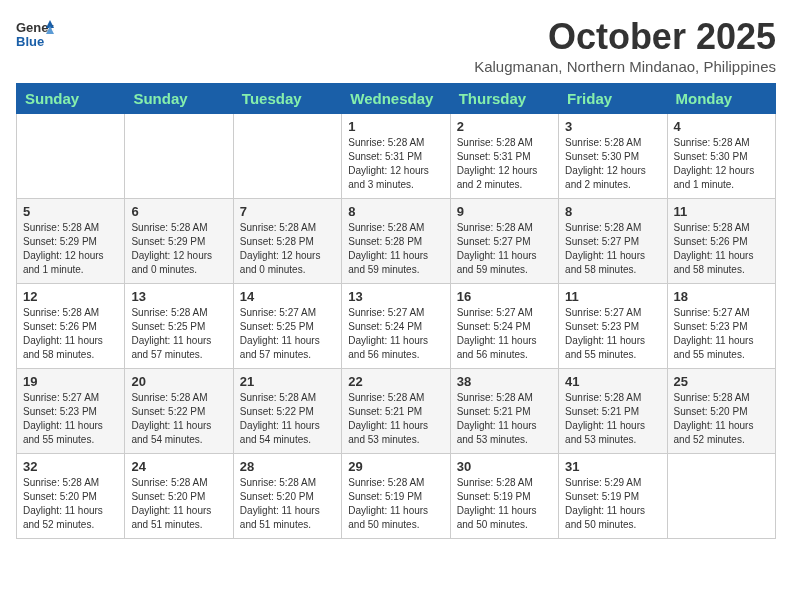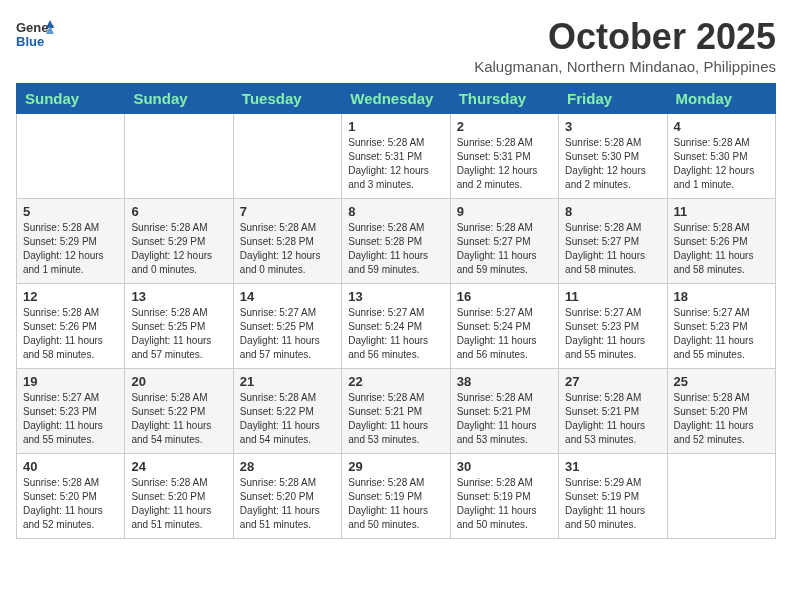--- a/index.html
+++ b/index.html
@@ -269,37 +269,37 @@
 and 53 minutes.</div>
         </td>
         <td>
           <span class="day-num">38</span>
           <div class="day-info" style="white-space: pre-line;">Sunrise: 5:28 AM
 Sunset: 5:21 PM
 Daylight: 11 hours
 and 53 minutes.</div>
         </td>
         <td>
-          <span class="day-num">27</span>
+          <span class="day-num">41</span>
           <div class="day-info" style="white-space: pre-line;">Sunrise: 5:28 AM
 Sunset: 5:21 PM
 Daylight: 11 hours
 and 53 minutes.</div>
         </td>
         <td>
           <span class="day-num">25</span>
           <div class="day-info" style="white-space: pre-line;">Sunrise: 5:28 AM
 Sunset: 5:20 PM
 Daylight: 11 hours
 and 52 minutes.</div>
         </td>
       </tr>
       <tr>
         <td>
-          <span class="day-num">40</span>
+          <span class="day-num">32</span>
           <div class="day-info" style="white-space: pre-line;">Sunrise: 5:28 AM
 Sunset: 5:20 PM
 Daylight: 11 hours
 and 52 minutes.</div>
         </td>
         <td>
           <span class="day-num">24</span>
           <div class="day-info" style="white-space: pre-line;">Sunrise: 5:28 AM
 Sunset: 5:20 PM
 Daylight: 11 hours

